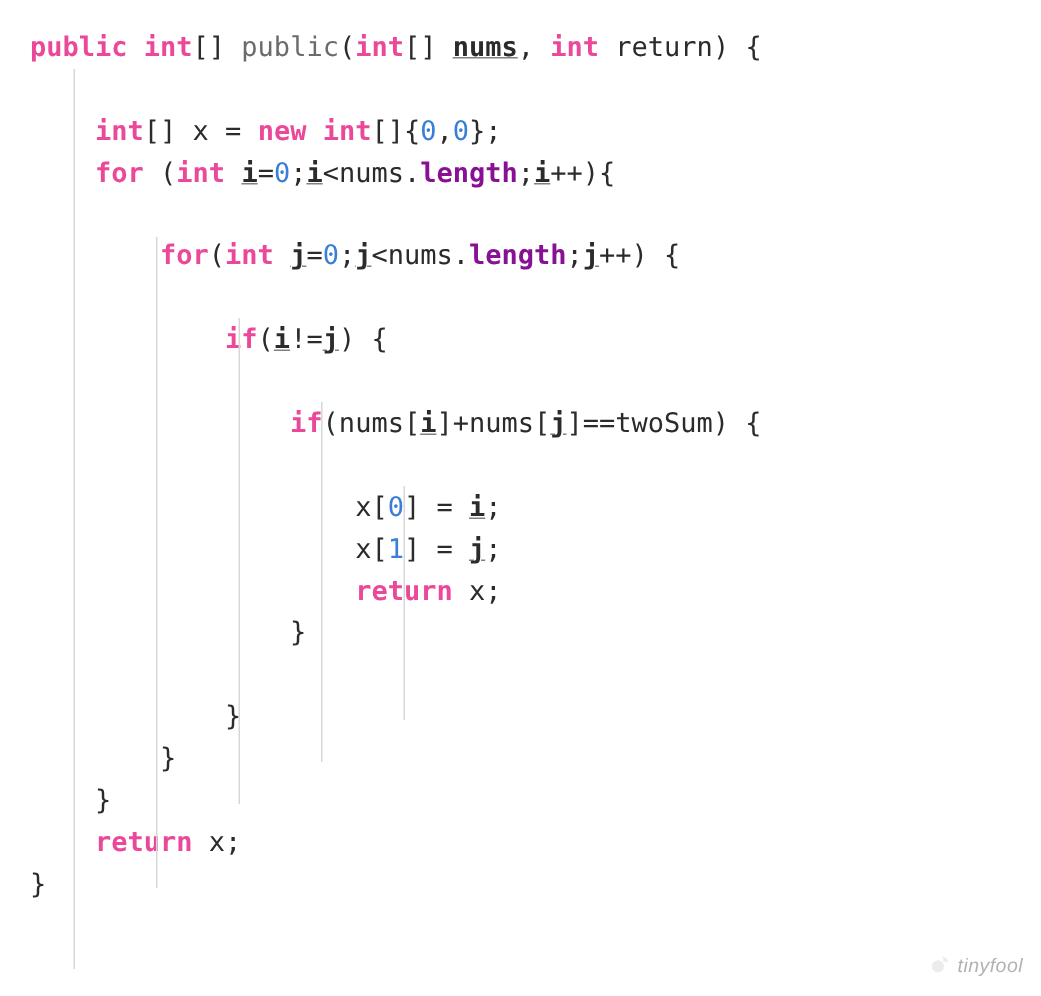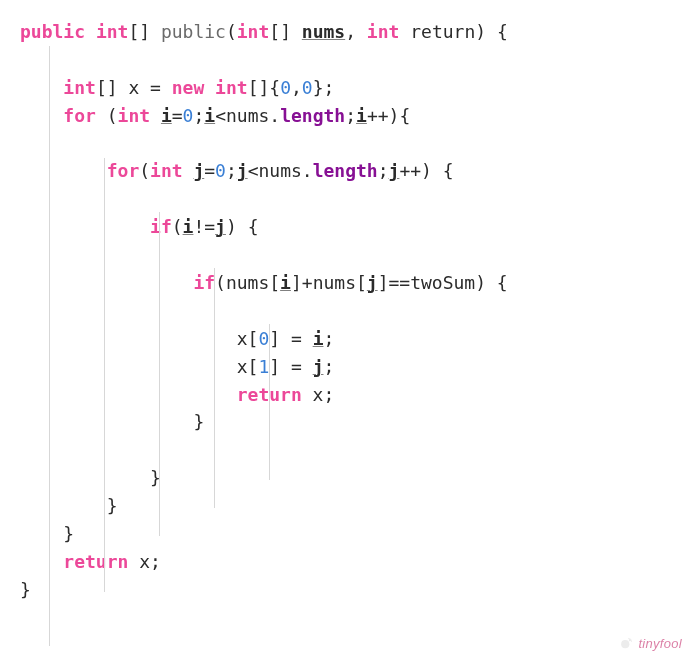--- a/index.html
+++ b/index.html
@@ -32,21 +32,21 @@
     position: absolute;
     width: 1px;
     background: #d7d7d7;
   }
 
   .watermark {
     position: absolute;
     right: 12px;
     bottom: 10px;
     font-size: 13px;
-    color: #be185d;
+    color: #737373;
     opacity: 0.55;
     letter-spacing: 0.3px;
     font-family: sans-serif;
     font-style: italic;
     text-align: center;
   }
   .watermark svg {
     width: 14px;
     height: 14px;
     vertical-align: -2px;

